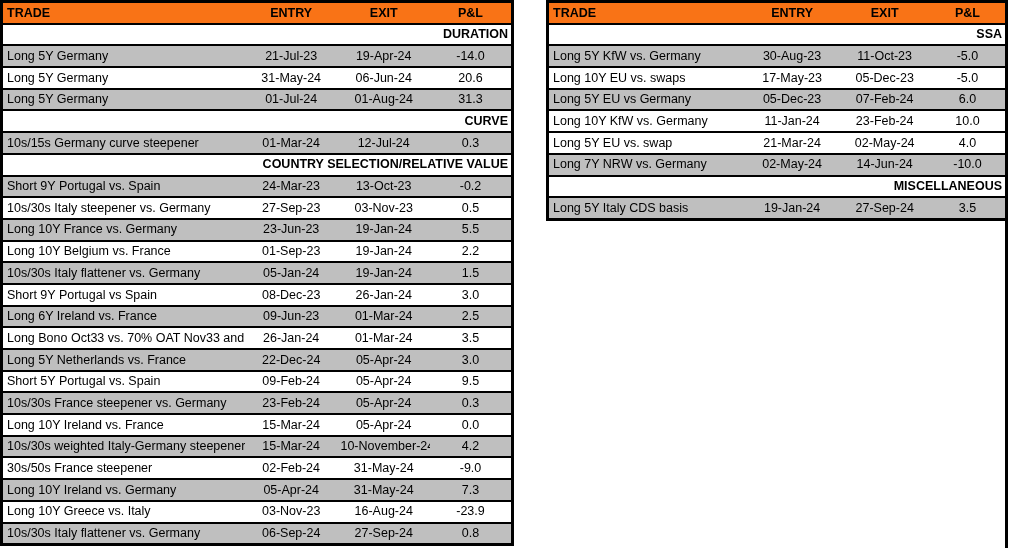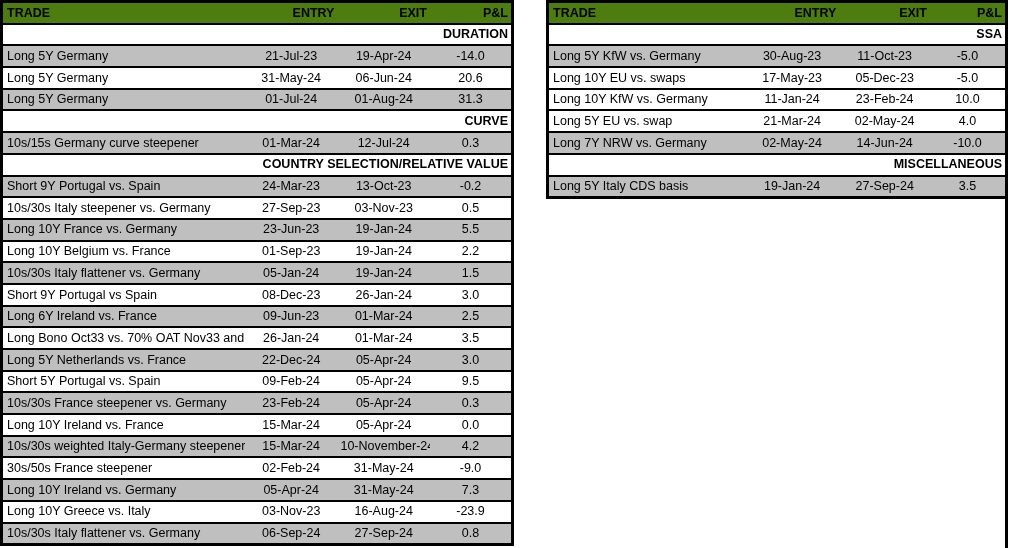--- a/index.html
+++ b/index.html
@@ -10,40 +10,40 @@
     background: #ffffff;
     overflow: hidden;
     font-family: "Liberation Sans", sans-serif;
     color: #000000;
   }
   table.trades {
     position: absolute;
     top: 0;
     border-collapse: collapse;
     table-layout: fixed;
-    background: #4d7c0f;
+    background: #f97316;
     border: 3px solid #000000;
   }
   table.trades.left  { left: 0;     width: 514px; }
   table.trades.right { left: 546px; width: 462px; }
 
   table.trades tr { border-top: 2px solid #000000; border-bottom: 2px solid #000000; }
 
   table.trades th, table.trades td {
     height: 19.7px;
     padding: 0 3px;
     font-size: 12.5px;
     line-height: 1;
     vertical-align: middle;
     white-space: nowrap;
     overflow: hidden;
     border-left: none;
     border-right: none;
   }
-  table.trades th { font-weight: bold; text-align: right; }
+  table.trades th { font-weight: bold; text-align: center; }
   table.trades th.trade { text-align: left; padding-left: 4px; }
   table.trades td.trade { text-align: left; padding-left: 4px; }
   table.trades td.entry,
   table.trades td.exit,
   table.trades td.pnl { text-align: center; }
 
   table.trades tr.section td {
     font-weight: bold;
     text-align: right;
     padding-left: 4px;
@@ -250,20 +250,26 @@
           <td class="entry">30-Aug-23</td>
           <td class="exit">11-Oct-23</td>
           <td class="pnl">-5.0</td>
         </tr>
         <tr class="plain">
           <td class="trade">Long 10Y EU vs. swaps</td>
           <td class="entry">17-May-23</td>
           <td class="exit">05-Dec-23</td>
           <td class="pnl">-5.0</td>
         </tr>
+        <tr class="shaded">
+          <td class="trade">Long 5Y EU vs Germany</td>
+          <td class="entry">05-Dec-23</td>
+          <td class="exit">07-Feb-24</td>
+          <td class="pnl">6.0</td>
+        </tr>
         <tr class="plain">
           <td class="trade">Long 10Y KfW vs. Germany</td>
           <td class="entry">11-Jan-24</td>
           <td class="exit">23-Feb-24</td>
           <td class="pnl">10.0</td>
         </tr>
         <tr class="plain">
           <td class="trade">Long 5Y EU vs. swap</td>
           <td class="entry">21-Mar-24</td>
           <td class="exit">02-May-24</td>

